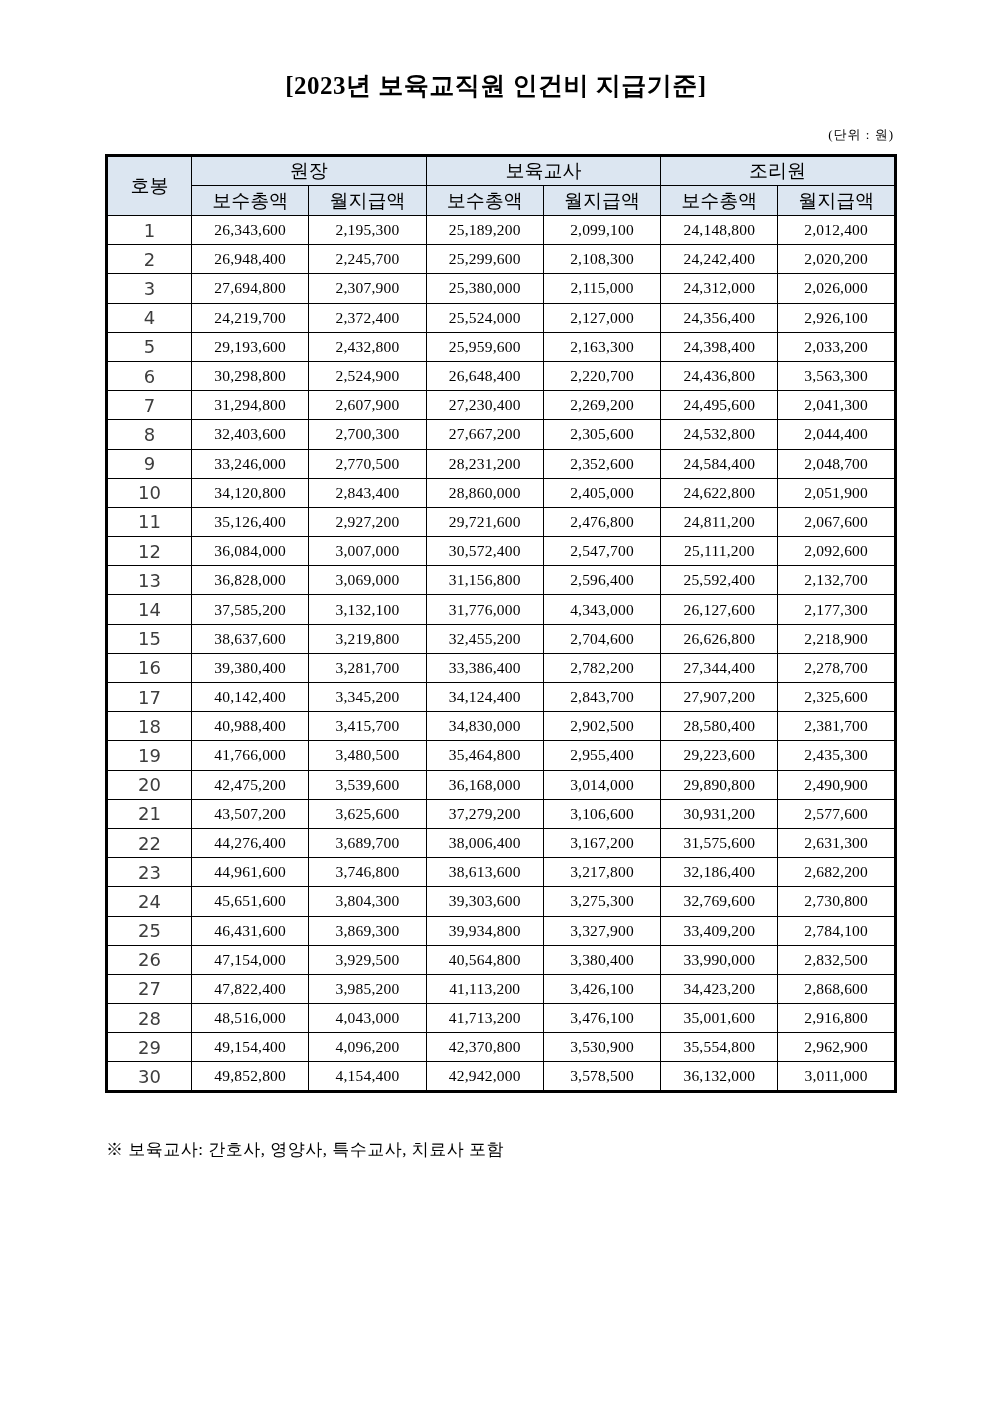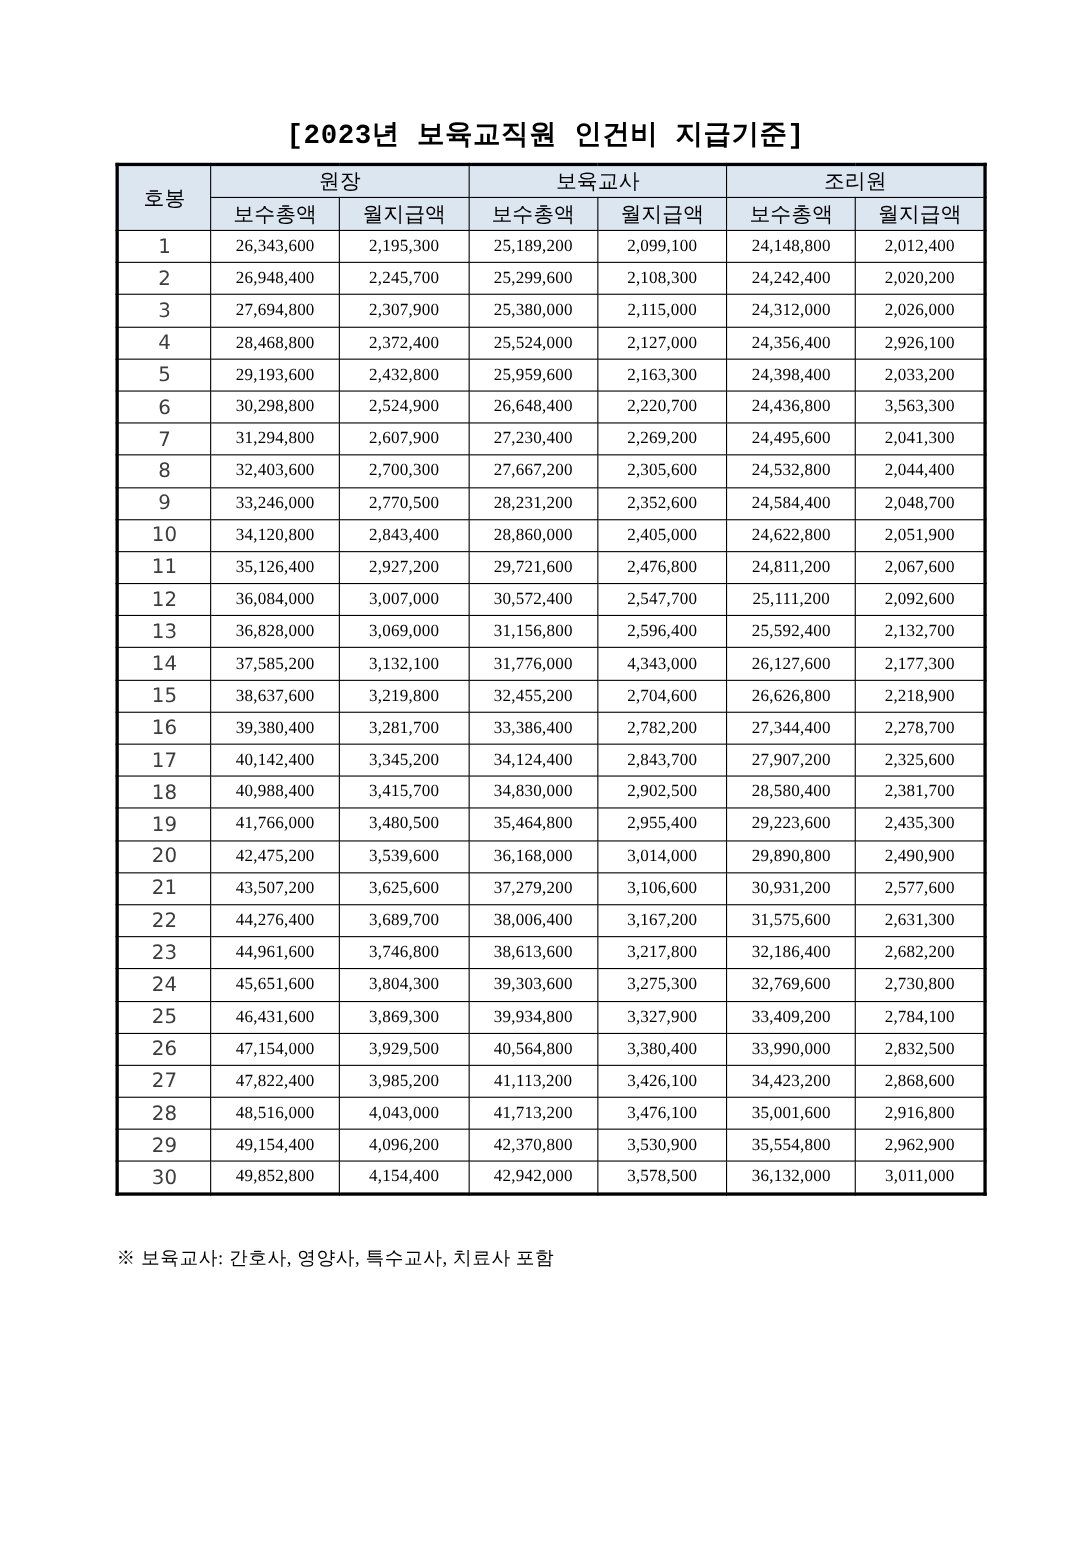--- a/index.html
+++ b/index.html
@@ -11,23 +11,23 @@
     font-family: "Liberation Serif", serif;
     color: #000;
   }
   .page {
     position: relative;
     width: 992px; height: 1403px;
     overflow: hidden;
   }
   .doc-title {
     margin: 0;
-    padding-top: 105px;
+    padding-top: 69px;
     text-align: center;
-    font-family: Liberation Mono, monospace;
+    font-family: Liberation Serif, serif;
     font-weight: bold;
     font-size: 25px;
     letter-spacing: 0.5px;
   }
   .unit-label {
     width: 789px;
     margin: 24px 0 5px 105px;
     text-align: right;
     font-family: "Liberation Serif", "DejaVu Serif", serif;
     font-size: 13px;
@@ -80,20 +80,21 @@
     letter-spacing: 0.5px;
   }
 </style>
 </head>
 <body>
 
 <div class="page">
 
   <h1 class="doc-title">[2023년 보육교직원 인건비 지급기준]</h1>
 
+  <div class="unit-label">(단위 : 원)</div>
 
   <table class="salary">
     <colgroup>
       <col class="c-step">
       <col class="c-val">
         <col class="c-val">
       <col class="c-val">
         <col class="c-val">
       <col class="c-val">
         <col class="c-val">
@@ -137,21 +138,21 @@
           <td class="step">3</td>
           <td class="val">27,694,800</td>
           <td class="val">2,307,900</td>
           <td class="val">25,380,000</td>
           <td class="val">2,115,000</td>
           <td class="val">24,312,000</td>
           <td class="val">2,026,000</td>
         </tr>
         <tr>
           <td class="step">4</td>
-          <td class="val">28,468,800</td>
+          <td class="val">24,219,700</td>
           <td class="val">2,372,400</td>
           <td class="val">25,524,000</td>
           <td class="val">2,127,000</td>
           <td class="val">24,356,400</td>
           <td class="val">2,926,100</td>
         </tr>
         <tr>
           <td class="step">5</td>
           <td class="val">29,193,600</td>
           <td class="val">2,432,800</td>

